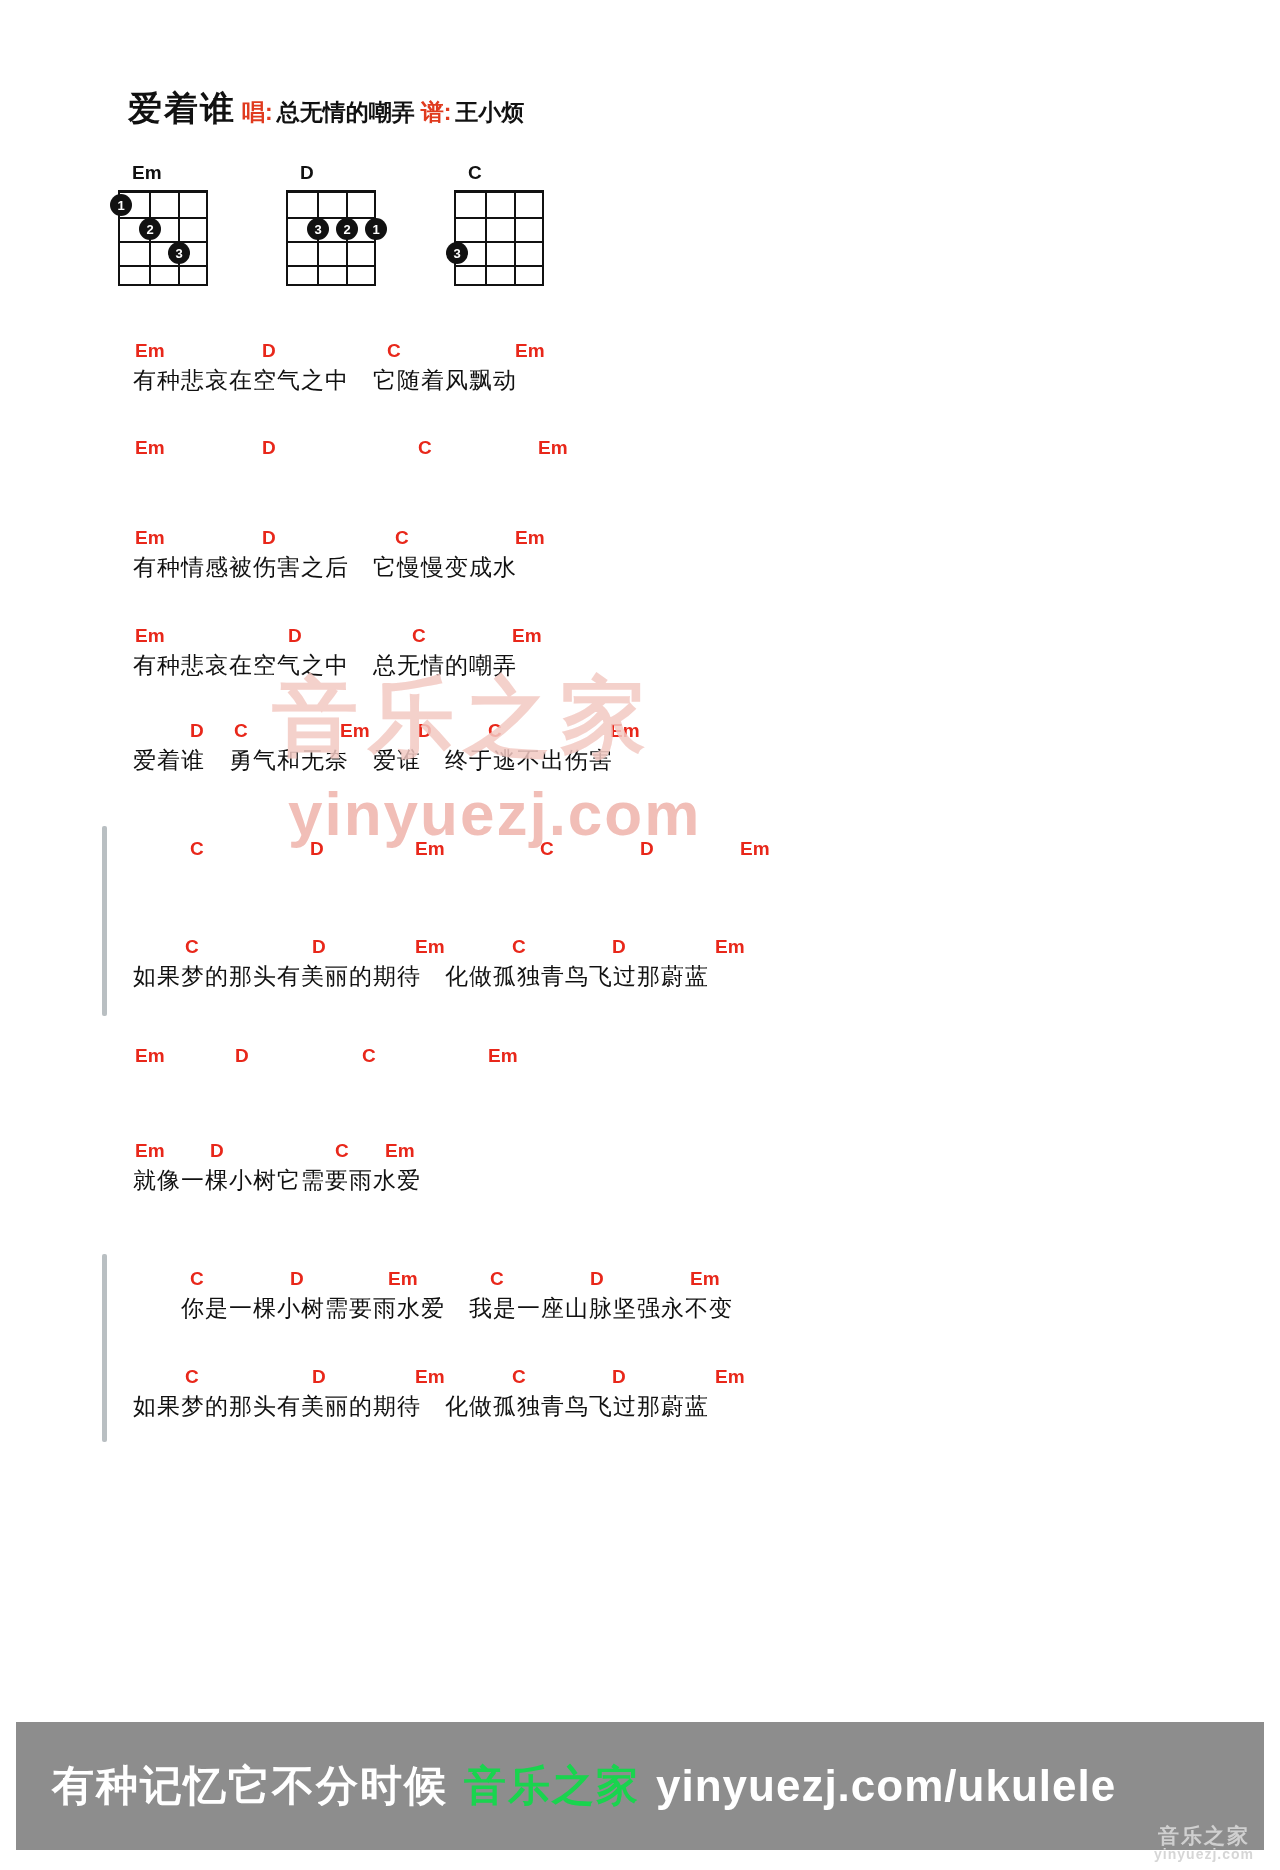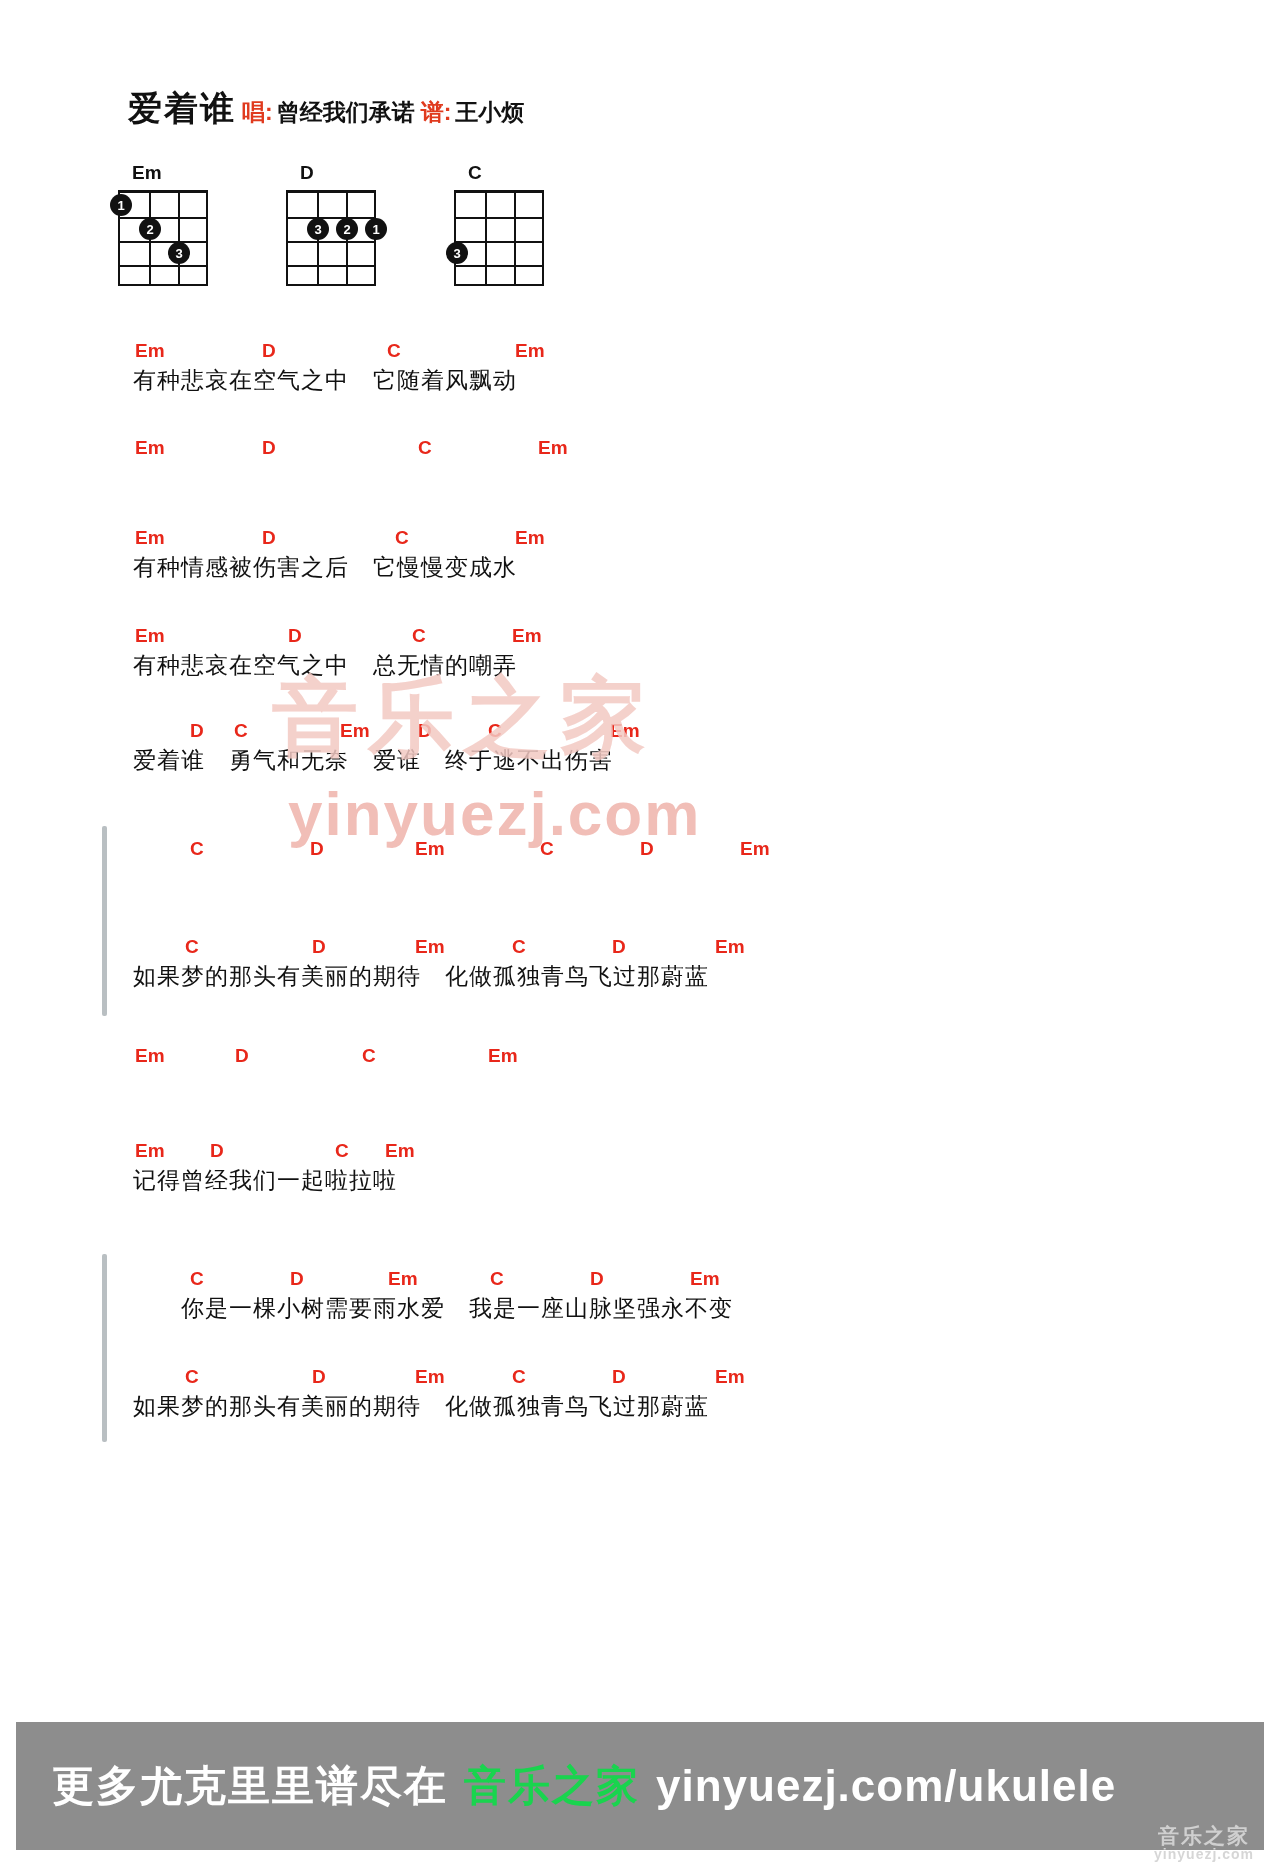--- a/index.html
+++ b/index.html
@@ -92,21 +92,21 @@
 </style>
 </head>
 <body>
 
 <div class="sheet">
 
   <div class="title-row">
     <span class="song-title">爱着谁</span>
     <span class="credit">
       <span class="lbl">唱:</span>
-      <span class="val">曾经我们承诺</span>
+      <span class="val">总无情的嘲弄</span>
     </span>
     <span class="credit">
       <span class="lbl">谱:</span>
       <span class="val">王小烦</span>
     </span>
   </div>
 
   <div class="chords" id="chords">
       <div class="chord">
         <div class="chord-name">Em</div>
@@ -221,21 +221,21 @@
           <div class="chord-lbl" style="left: 362px; color: rgb(232, 39, 26);">C</div>
           <div class="chord-lbl" style="left: 488px; color: rgb(232, 39, 26);">Em</div>
         </div>
       </div>
       <div class="block" style="top: 1140px; width: 1280px;">
         <div class="line" style="height: 98px;">
           <div class="chord-lbl" style="left: 135px; color: rgb(232, 39, 26);">Em</div>
           <div class="chord-lbl" style="left: 210px; color: rgb(232, 39, 26);">D</div>
           <div class="chord-lbl" style="left: 335px; color: rgb(232, 39, 26);">C</div>
           <div class="chord-lbl" style="left: 385px; color: rgb(232, 39, 26);">Em</div>
-          <div class="lyric" style="left: 133px;">记得曾经我们一起啦拉啦</div>
+          <div class="lyric" style="left: 133px;">就像一棵小树它需要雨水爱</div>
         </div>
       </div>
       <div class="block" style="top: 1268px; width: 1280px;">
         <div class="line" style="height: 98px;">
           <div class="chord-lbl" style="left: 190px; color: rgb(232, 39, 26);">C</div>
           <div class="chord-lbl" style="left: 290px; color: rgb(232, 39, 26);">D</div>
           <div class="chord-lbl" style="left: 388px; color: rgb(232, 39, 26);">Em</div>
           <div class="chord-lbl" style="left: 490px; color: rgb(232, 39, 26);">C</div>
           <div class="chord-lbl" style="left: 590px; color: rgb(232, 39, 26);">D</div>
           <div class="chord-lbl" style="left: 690px; color: rgb(232, 39, 26);">Em</div>
@@ -251,21 +251,21 @@
           <div class="lyric" style="left: 133px;">如果梦的那头有美丽的期待　化做孤独青鸟飞过那蔚蓝</div>
         </div>
       </div>
       <div class="bracket" style="left: 102px; top: 1254px; height: 188px;"></div>
     </div>
 
   <div class="wm-cn">音乐之家</div>
   <div class="wm-url">yinyuezj.com</div>
 
   <div class="footer">
-    <span class="f-cn">更多尤克里里谱尽在</span>
+    <span class="f-cn">有种记忆它不分时候</span>
     <span class="f-brand">音乐之家</span>
     <span class="f-url">yinyuezj.com/ukulele</span>
   </div>
   <div class="foot-badge">
     <div class="b1">音乐之家</div>
     <div class="b2">yinyuezj.com</div>
   </div>
 
 </div>
 

